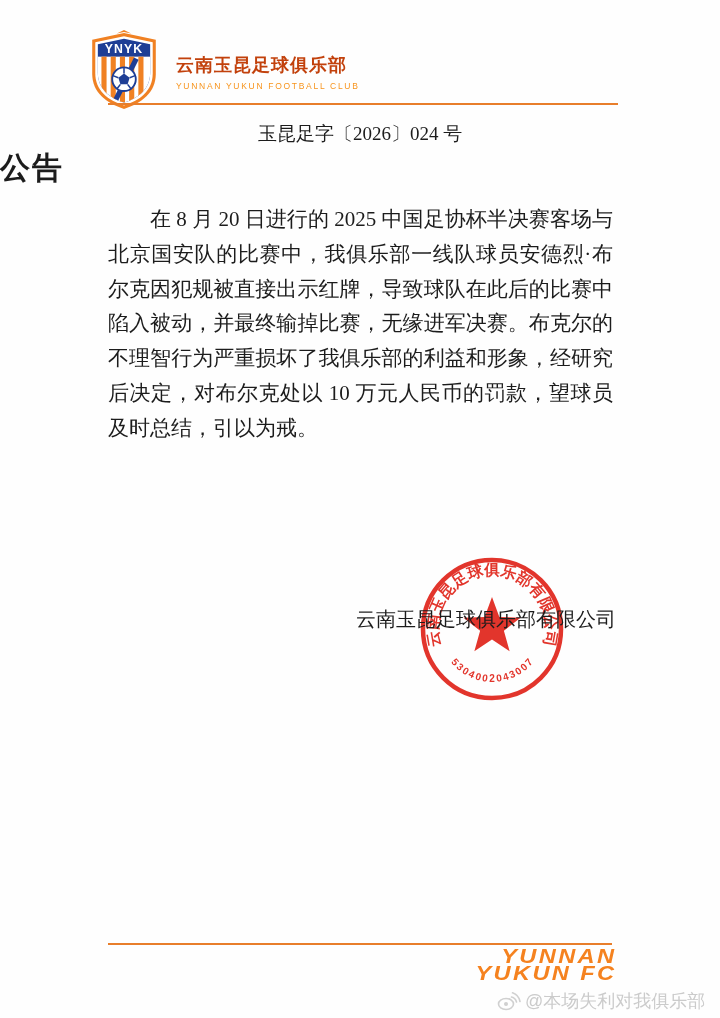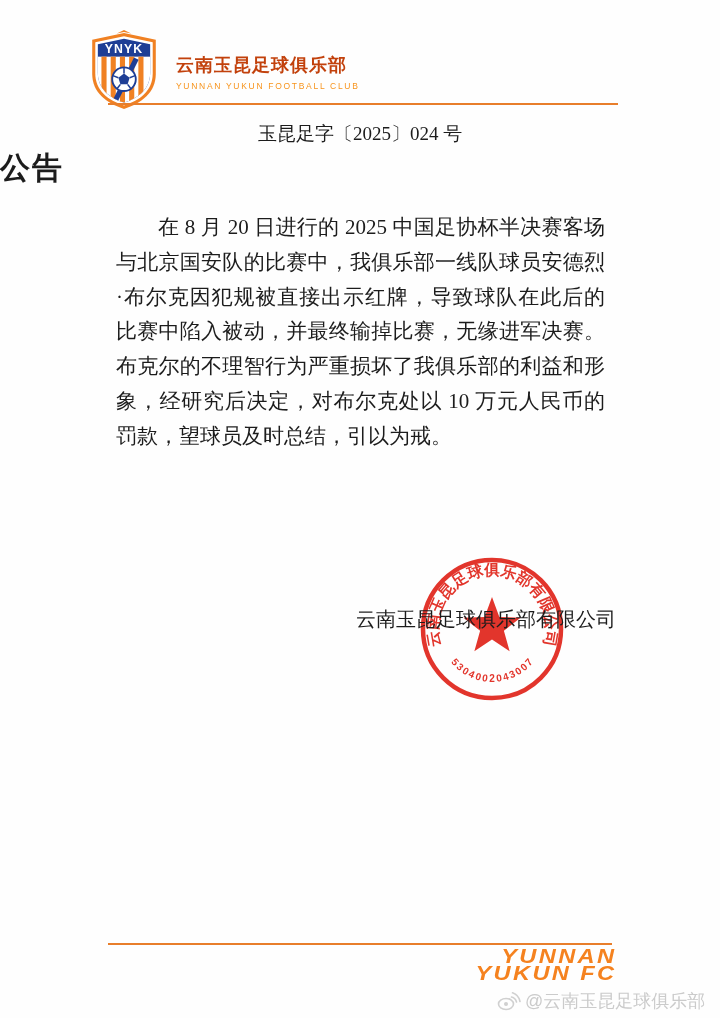--- a/index.html
+++ b/index.html
@@ -22,21 +22,21 @@
   .club-en {
     font-size: 8.5px; font-weight: normal; color: #f7941d;
     letter-spacing: 1.7px; margin-top: 4px; white-space: nowrap;
   }
   .header-rule { left: 108px; top: 103px; width: 510px; height: 2px; background: #e87e2b; }
 
   
   .ref-number { left: 0; top: 121px; width: 720px; text-align: center; font-size: 19px; }
   .doc-title  { left: 0; top: 148px; width: 720px; text-align: left; font-size: 30px; font-weight: bold; letter-spacing: 2px; }
   .doc-body   { left: 108px; top: 202px; width: 505px; font-size: 21px; line-height: 34.8px; text-align: justify; }
-  .doc-body p { text-indent: 2em; margin: 8px; }
+  .doc-body p { text-indent: 2em; margin: 0; }
 
   .signature { right: 104px; top: 601px; text-align: center; font-size: 20px; line-height: 37px; white-space: nowrap; }
 
   .stamp { left: 418px; top: 555px; width: 148px; height: 148px; opacity: 0.92; }
 
   
   .footer-rule { left: 108px; top: 943px; width: 504px; height: 2px; background: #e87e2b; }
   .brand {
     right: 104px; top: 948px; text-align: right; color: #f5821f;
     font-family: "Liberation Sans", "DejaVu Sans", sans-serif;
@@ -84,21 +84,21 @@
   </svg>
 </div>
 
 <div class="abs club-names">
   <div class="club-zh">云南玉昆足球俱乐部</div>
   <div class="club-en">YUNNAN YUKUN FOOTBALL CLUB</div>
 </div>
 
 <div class="abs header-rule"></div>
 
-<div class="abs ref-number">玉昆足字〔2025〕024 号</div>
+<div class="abs ref-number">玉昆足字〔2026〕024 号</div>
 <div class="abs doc-title">公告</div>
 
 <div class="abs doc-body">
   <p>在 8 月 20 日进行的 2025 中国足协杯半决赛客场与北京国安队的比赛中，我俱乐部一线队球员安德烈·布尔克因犯规被直接出示红牌，导致球队在此后的比赛中陷入被动，并最终输掉比赛，无缘进军决赛。布克尔的不理智行为严重损坏了我俱乐部的利益和形象，经研究后决定，对布尔克处以 10 万元人民币的罚款，望球员及时总结，引以为戒。</p>
 </div>
 
 <div class="abs stamp">
   <svg width="148" height="148" viewBox="0 0 148 148">
     <circle cx="74" cy="74" r="69" fill="none" stroke="#e0251b" stroke-width="4.5"></circle>
     <polygon fill="#e0251b" points="74,42 81.35,61.89 102.53,62.73 85.89,75.86 91.63,96.27 74,84.5 56.37,96.27 62.11,75.86 45.47,62.73 66.65,61.89"></polygon>
@@ -126,14 +126,14 @@
   <div>YUKUN FC</div>
 </div>
 
 <div class="abs watermark">
   <svg width="24" height="20" viewBox="0 0 24 20">
     <ellipse cx="9" cy="13" rx="7.5" ry="5.5" fill="none" stroke="rgba(170,170,170,0.55)" stroke-width="1.6"></ellipse>
     <circle cx="9" cy="13" r="2" fill="rgba(170,170,170,0.55)"></circle>
     <path d="M14.5 6 A 7 7 0 0 1 19.5 11" fill="none" stroke="rgba(170,170,170,0.55)" stroke-width="1.6" stroke-linecap="round"></path>
     <path d="M15.5 1.8 A 11.5 11.5 0 0 1 23 10.5" fill="none" stroke="rgba(170,170,170,0.55)" stroke-width="1.6" stroke-linecap="round"></path>
   </svg>
-  <span>@云南玉昆足球俱乐部</span>
+  <span>@本场失利对我俱乐部</span>
 </div>
 
 </body></html>

